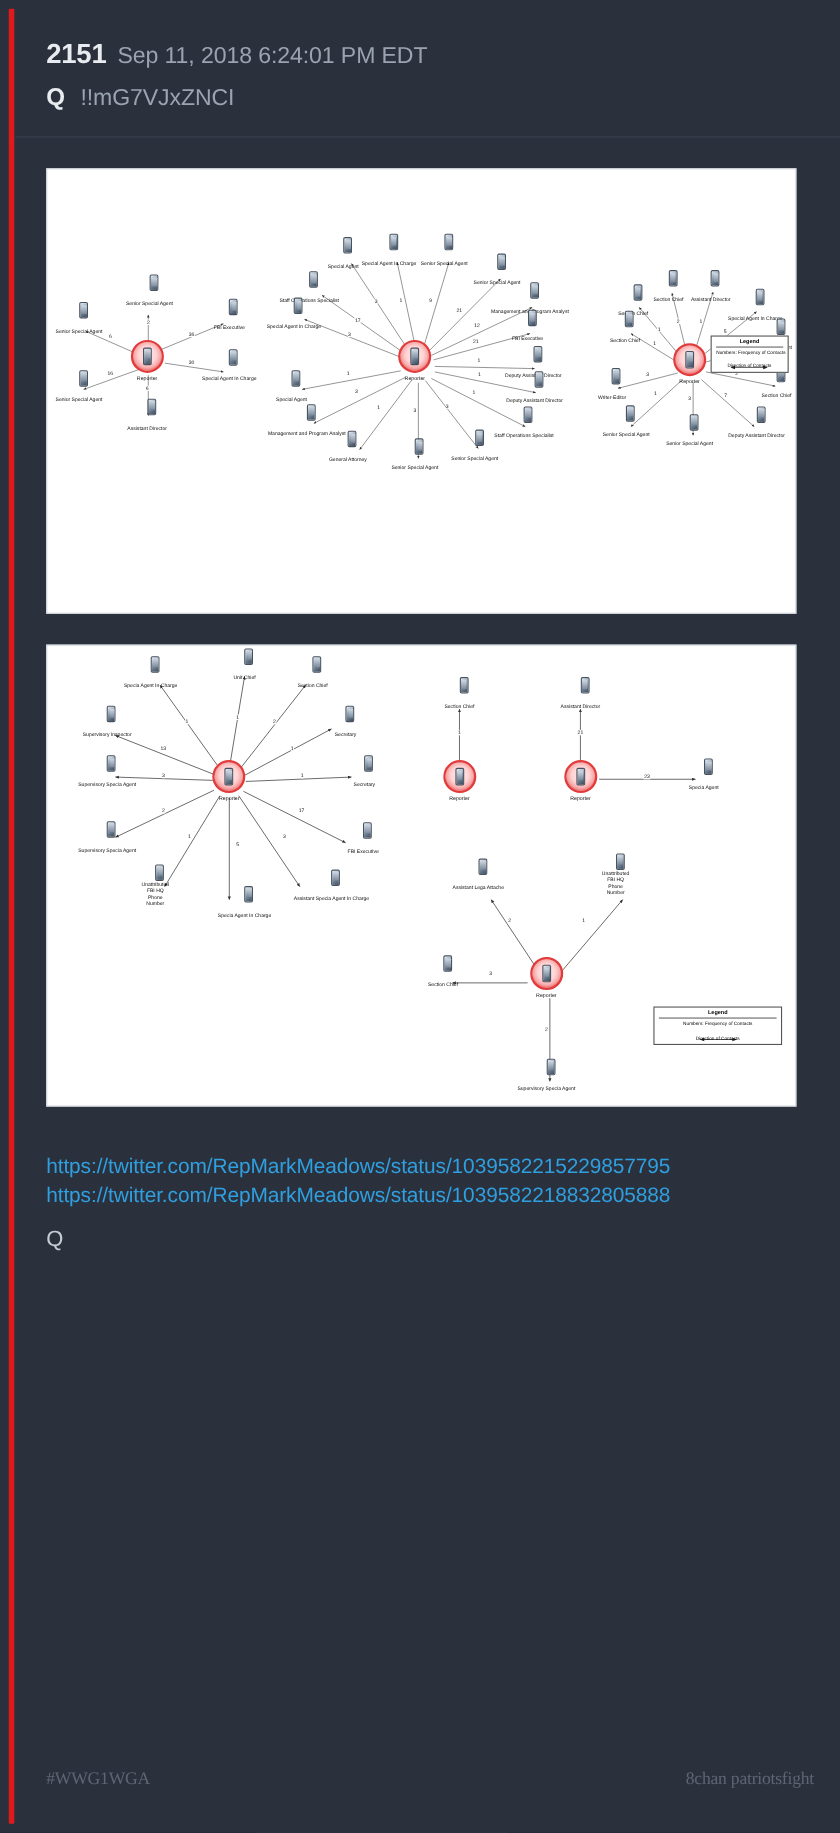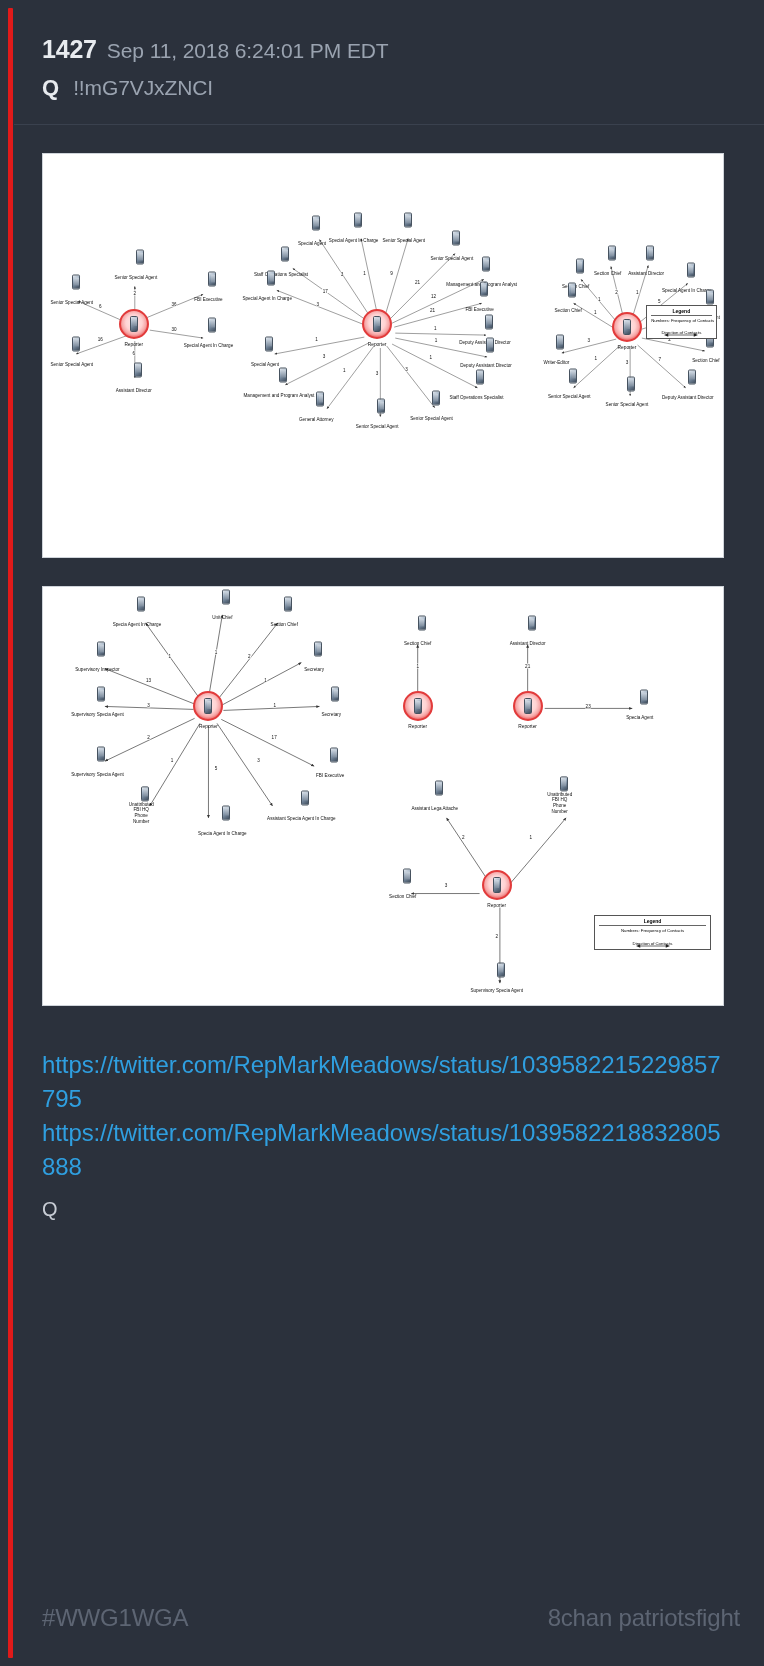--- a/index.html
+++ b/index.html
@@ -63,21 +63,21 @@
     font-size: 22.5px;
     line-height: 1.42;
     word-break: break-all;
     margin-top: 10px;
     letter-spacing: -0.1px;
   }
   .links { margin-top: 42px; }
   .link {
     display: block;
     color: #2f9fe0;
-    font-size: 24px;
+    font-size: 19px;
     line-height: 1.42;
     word-break: break-all;
     text-decoration: none;
     letter-spacing: -0.1px;
   }
   .sig {
     color: #c8cdd5;
     font-size: 20px;
     margin-top: 14px;
   }
@@ -85,22 +85,23 @@
     position: absolute;
     left: 14px; right: 0; bottom: 0;
     height: 96px;
     display: flex;
     align-items: center;
     justify-content: space-between;
     padding: 0 24px 0 28px;
   }
   .footer-tag, .footer-src {
     color: #5d6573;
-    font-size: 24px;
+    font-size: 16px;
     letter-spacing: -0.2px;
+    font-family: Liberation Serif, serif;
   }
 
   
   .diagram { position:absolute; inset:0; }
   .node {
     position: absolute;
     transform: translate(-50%, -50%);
     text-align: center;
     width: 0;
   }
@@ -165,21 +166,21 @@
   svg.links-layer { position:absolute; inset:0; width:100%; height:100%; pointer-events:none; }
 </style>
 </head>
 <body>
 
 <div class="post">
   <div class="accent-bar"></div>
 
   <div class="post-header">
     <div class="hdr-line1">
-      <span class="post-no">1427</span><span class="post-date">Sep 11, 2018 6:24:01 PM EDT</span>
+      <span class="post-no">2151</span><span class="post-date">Sep 11, 2018 6:24:01 PM EDT</span>
     </div>
     <div class="hdr-line2">
       <span class="post-user">Q</span><span class="post-trip">!!mG7VJxZNCI</span>
     </div>
   </div>
 
   <div class="post-body">
 
     <div class="attachment">
       <div class="img-frame img1">

